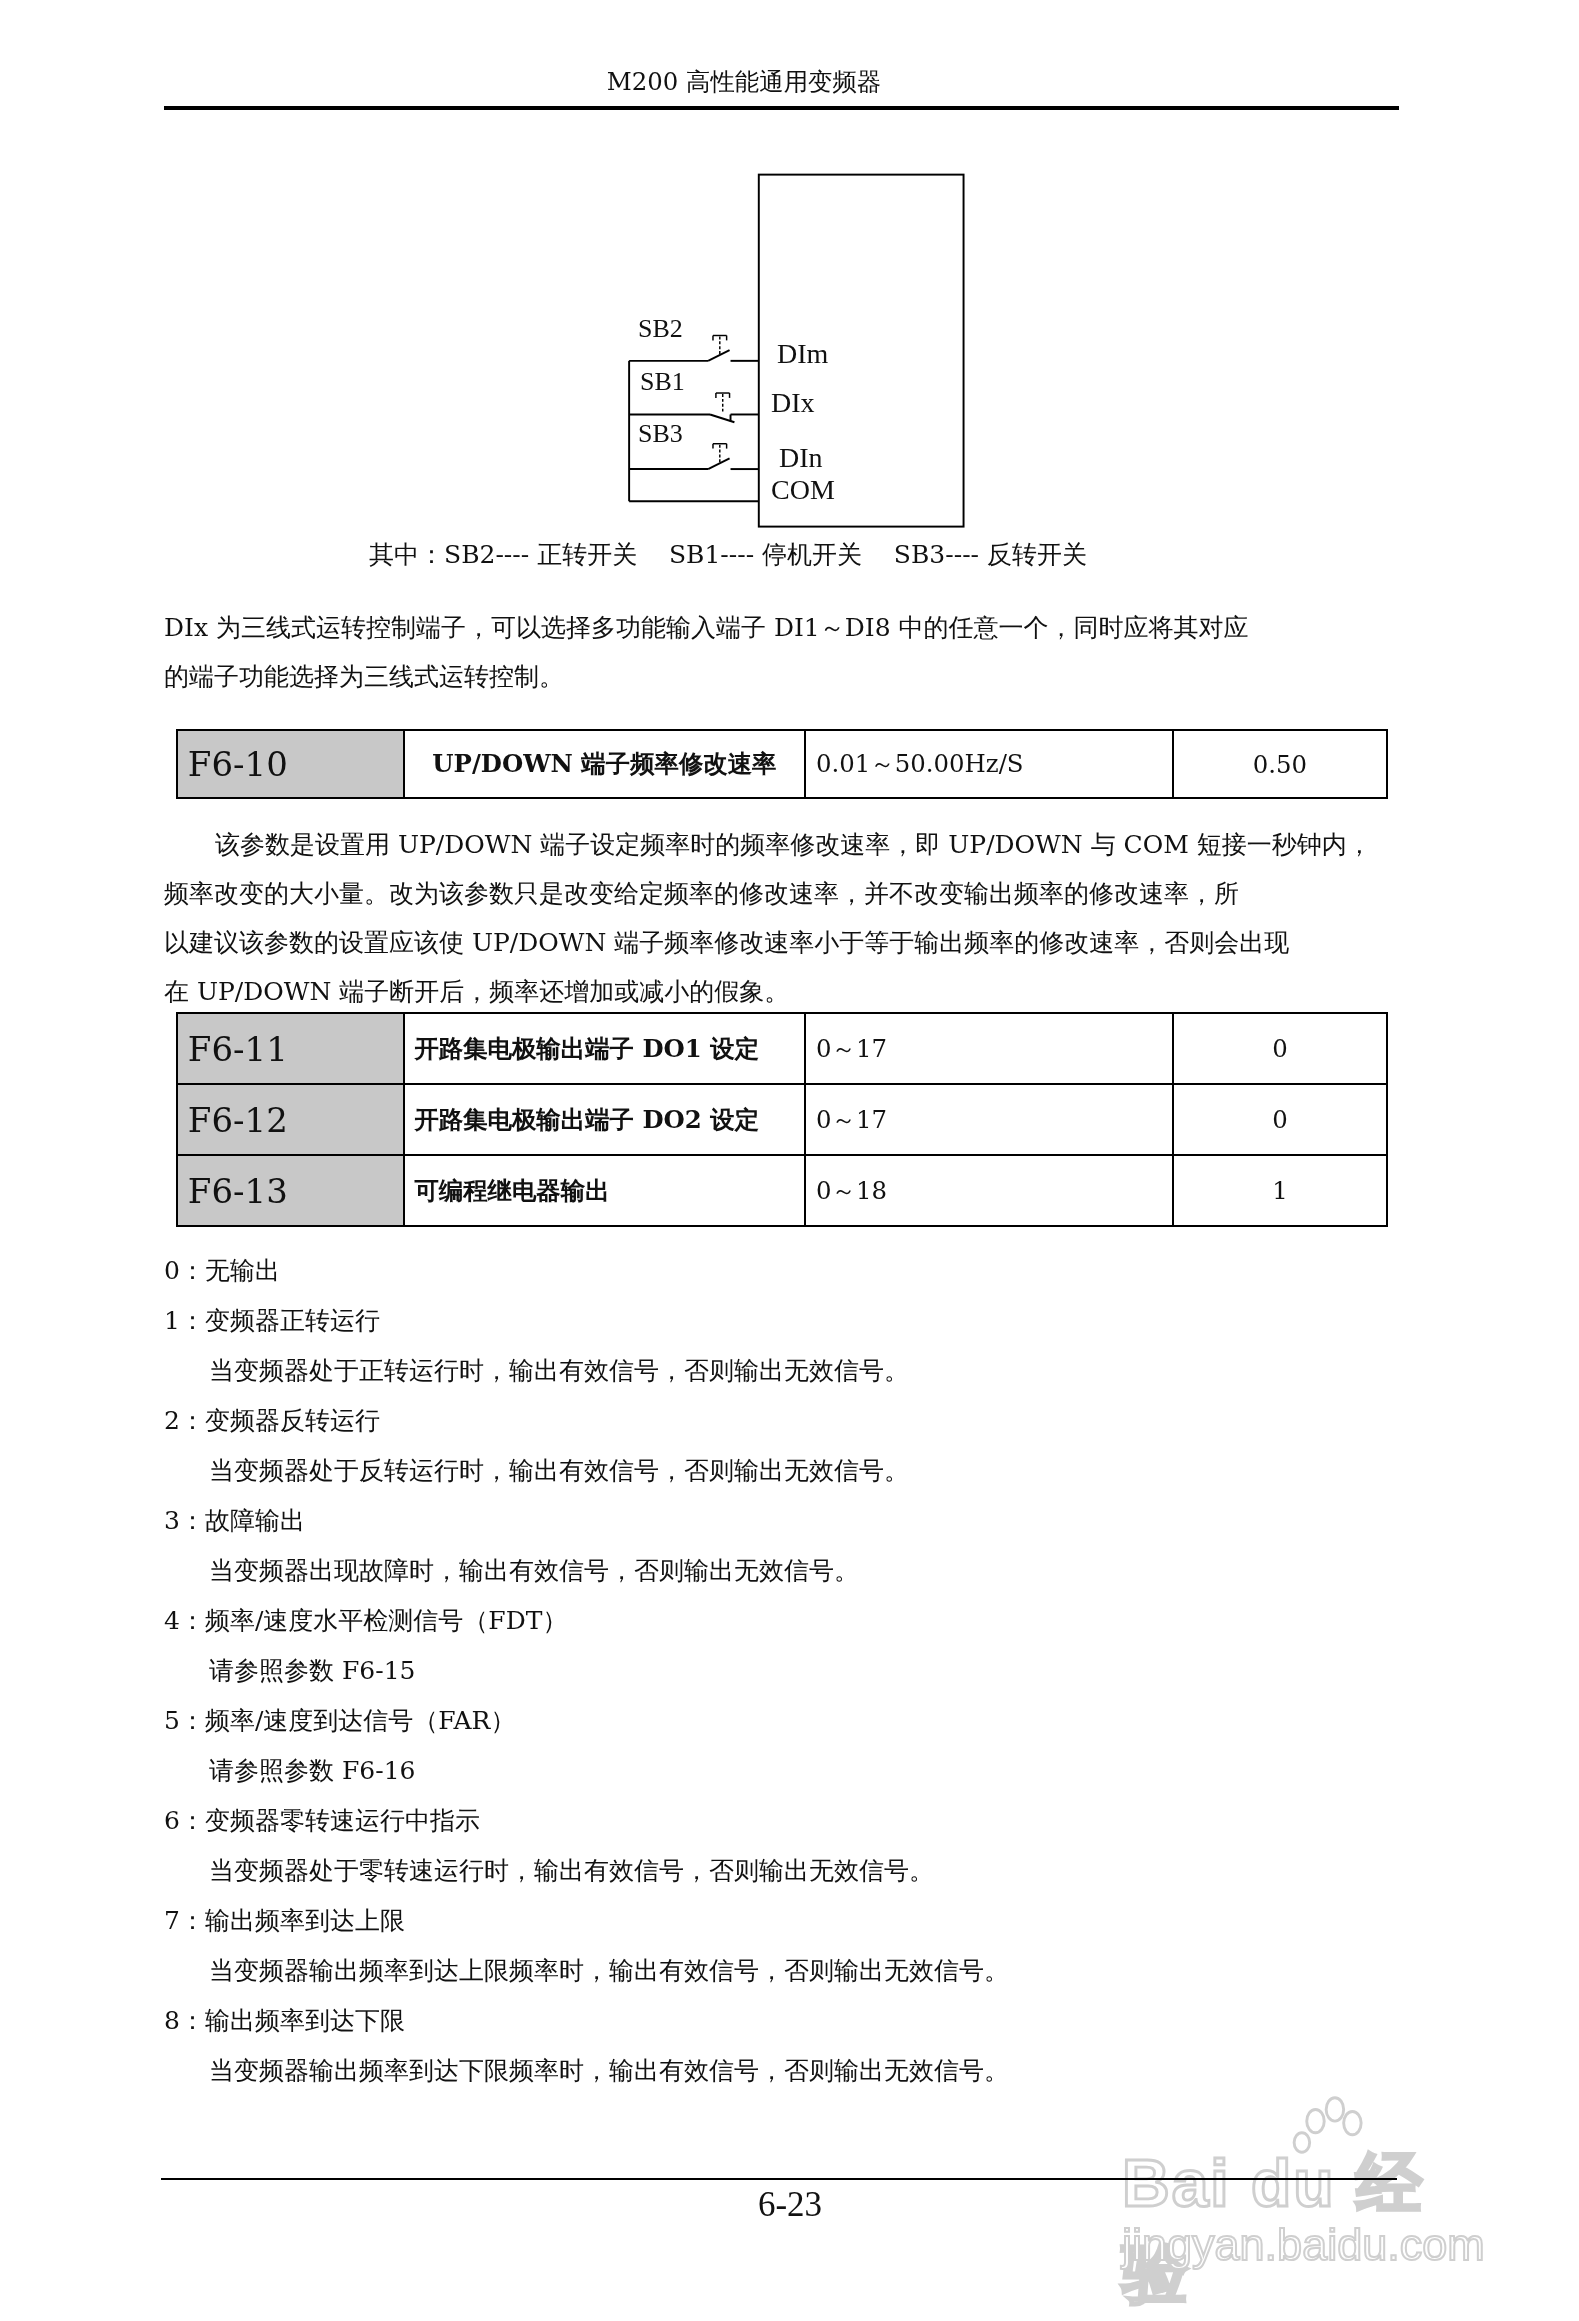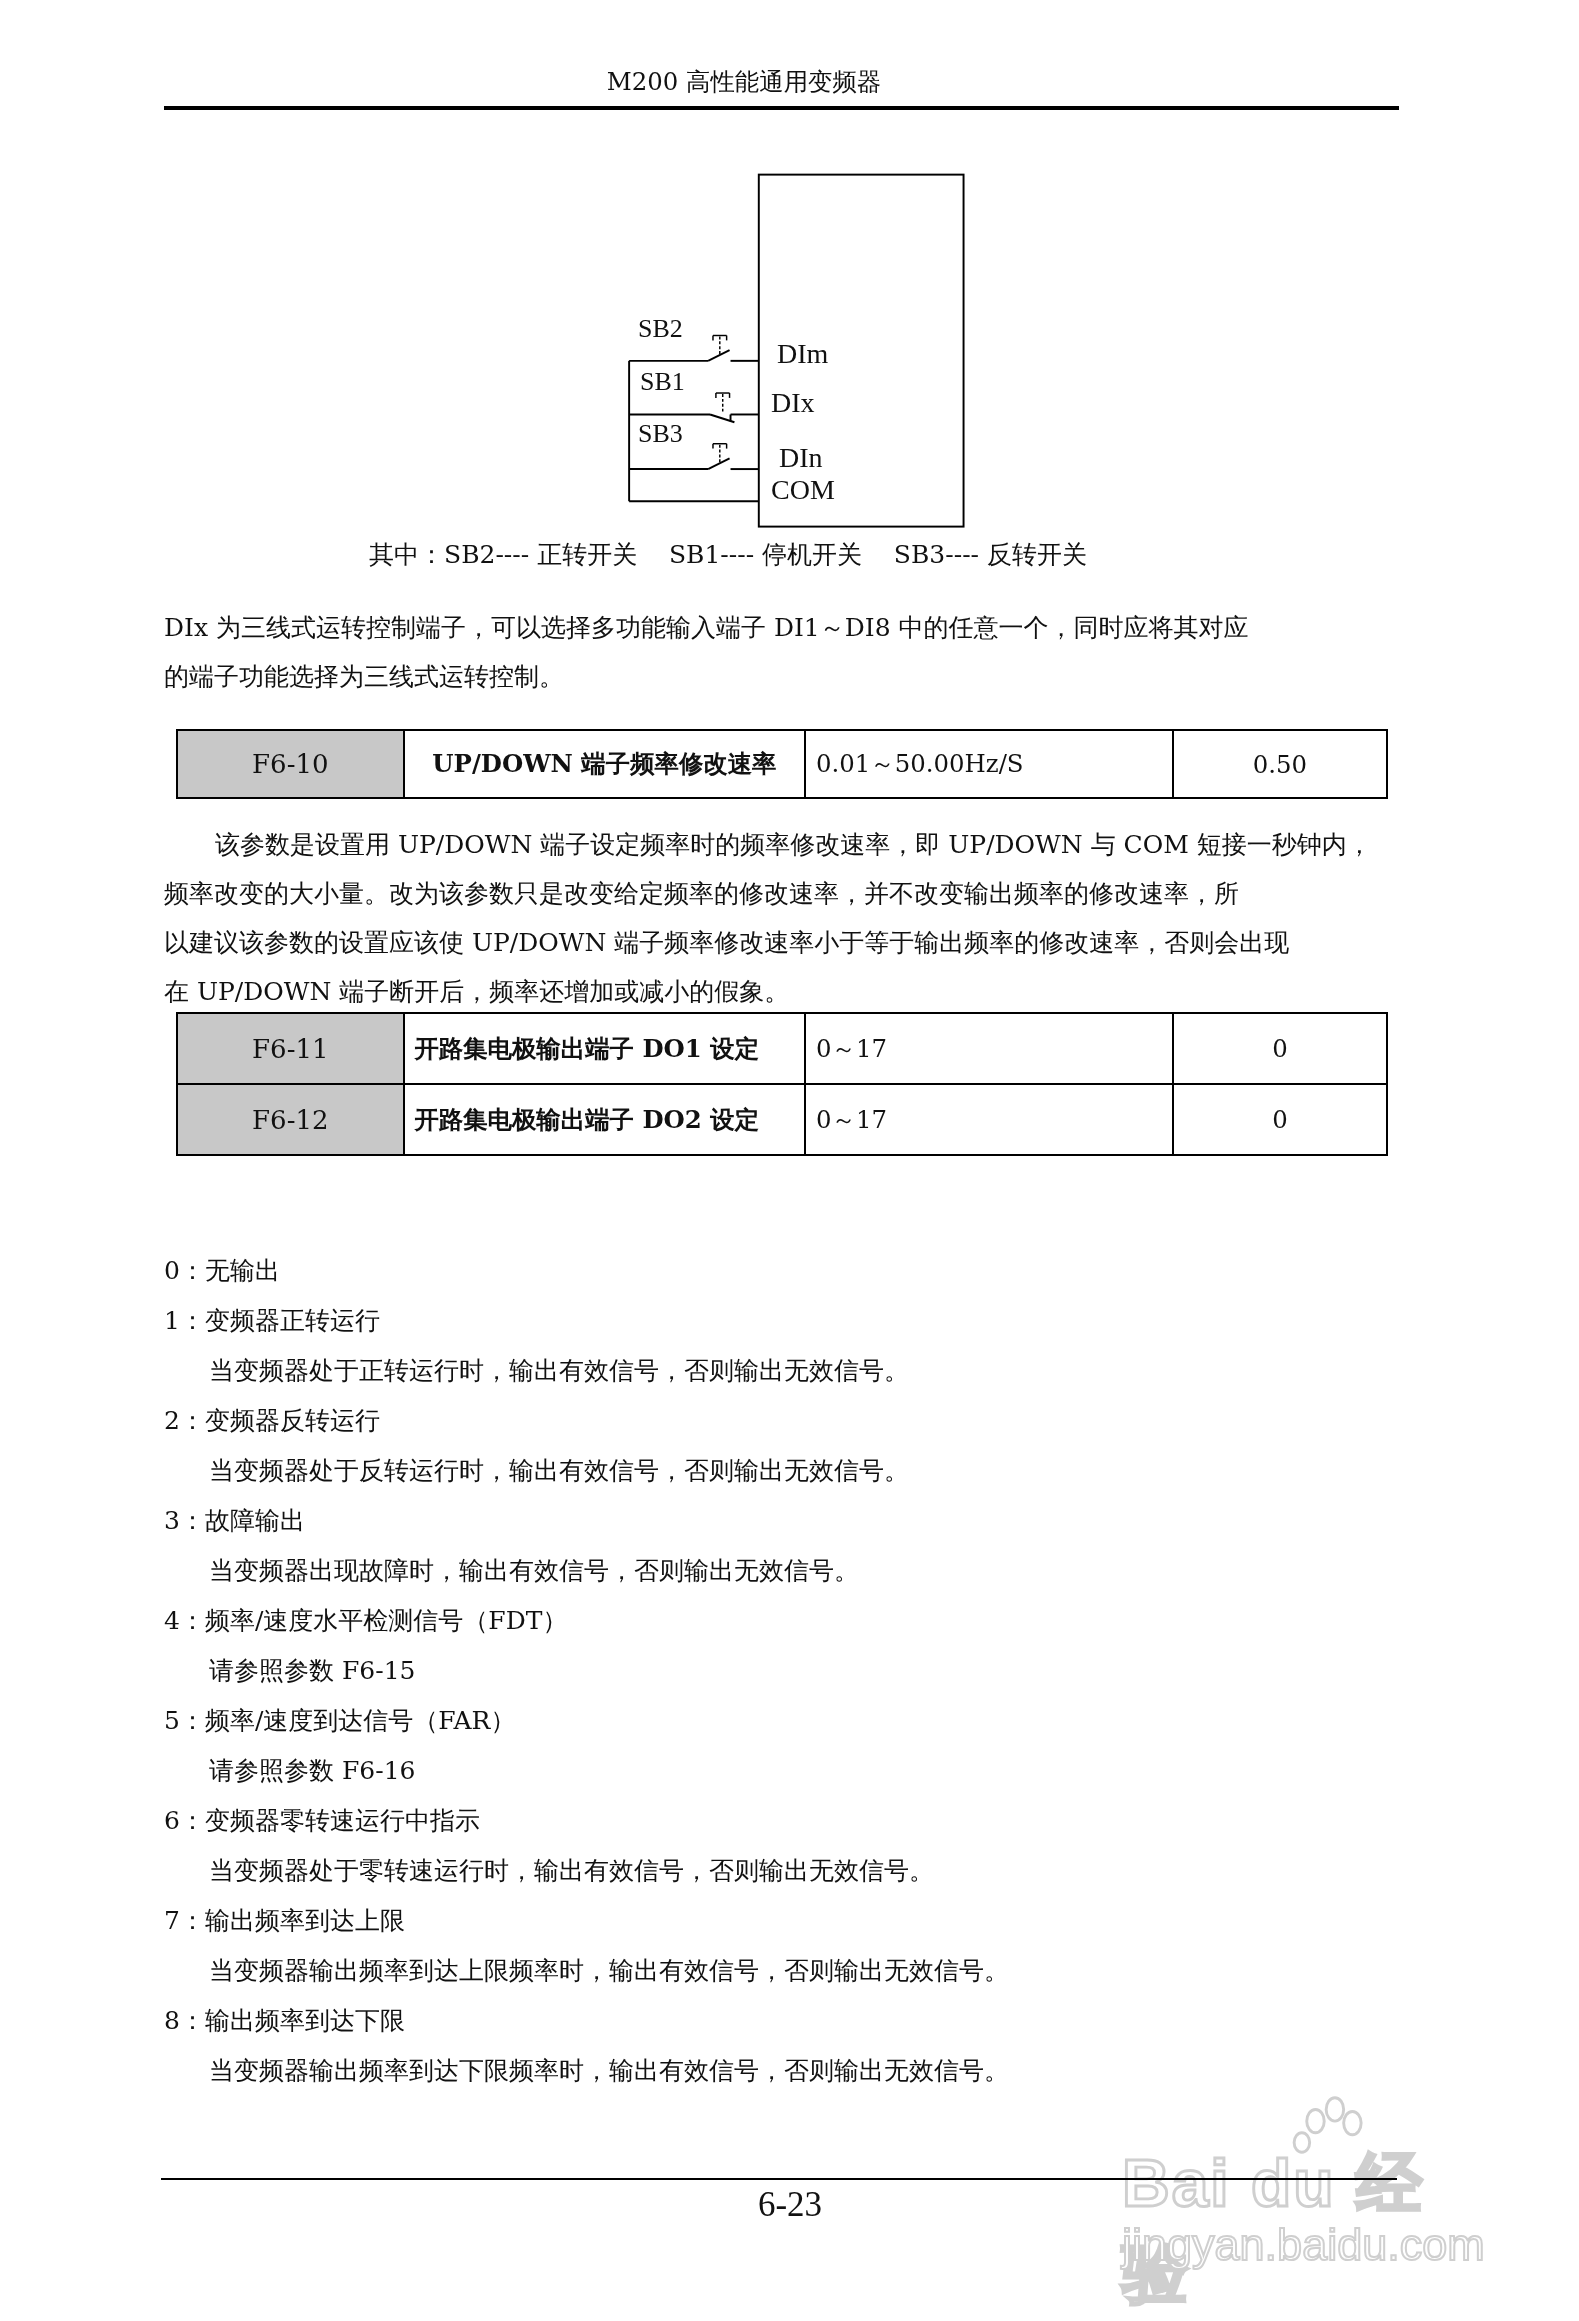--- a/index.html
+++ b/index.html
@@ -9,21 +9,21 @@
   .header-title { left:0; width:1488px; top:66px; text-align:center; font-size:24.4px; letter-spacing:0px; }
   .header-rule { left:164px; width:1235px; top:106px; height:3.9px; background:#000; }
   .diagram { left:0; top:4px; width:1520px; height:546px; }
   .diagram svg { position:absolute; left:0; top:0; }
   .caption { left:369px; top:538px; font-size:25px; white-space:pre; }
   .para { left:164px; width:1239px; font-size:25px; line-height:49px; }
   .para .ln { display:block; white-space:nowrap; height:49px; }
   .indent { text-indent:51px; }
   table.param { position:absolute; left:176px; width:1212px; border-collapse:collapse; font-size:24.4px; }
   table.param td { border:2px solid #000; padding:0 9.8px; vertical-align:middle; }
-  table.param td.code { background:#c8c8c8; text-align:center; width:205px; font-size:26px; }
+  table.param td.code { background:#c8c8c8; width:205px; font-size:34px; }
   table.param td.name { width:380px; text-align:center;font-weight:bold; }
   table.param td.range { width:346px; }
   table.param td.def { text-align:center; }
   table.t1 { top:729px; height:70px; }
   table.t2 { top:1012px; }
   table.t2 td.name { text-align:left; }
   table.t2 tr { height:71px; }
   .list { left:164px; top:1246px; font-size:25px; }
   .list .item { height:50px; line-height:50px; white-space:nowrap; }
   .list .sub { padding-left:45px; }
@@ -116,20 +116,26 @@
     <td class="name">开路集电极输出端子 DO1 设定</td>
     <td class="range">0～17</td>
     <td class="def">0</td>
   </tr>
   <tr>
     <td class="code">F6-12</td>
     <td class="name">开路集电极输出端子 DO2 设定</td>
     <td class="range">0～17</td>
     <td class="def">0</td>
   </tr>
+  <tr>
+    <td class="code">F6-13</td>
+    <td class="name">可编程继电器输出</td>
+    <td class="range">0～18</td>
+    <td class="def">1</td>
+  </tr>
 </tbody>
   </table>
 
 <div class="abs list">
   <div class="item">0：无输出</div>
   <div class="item">1：变频器正转运行</div>
   <div class="item sub">当变频器处于正转运行时，输出有效信号，否则输出无效信号。</div>
   <div class="item">2：变频器反转运行</div>
   <div class="item sub">当变频器处于反转运行时，输出有效信号，否则输出无效信号。</div>
   <div class="item">3：故障输出</div>

